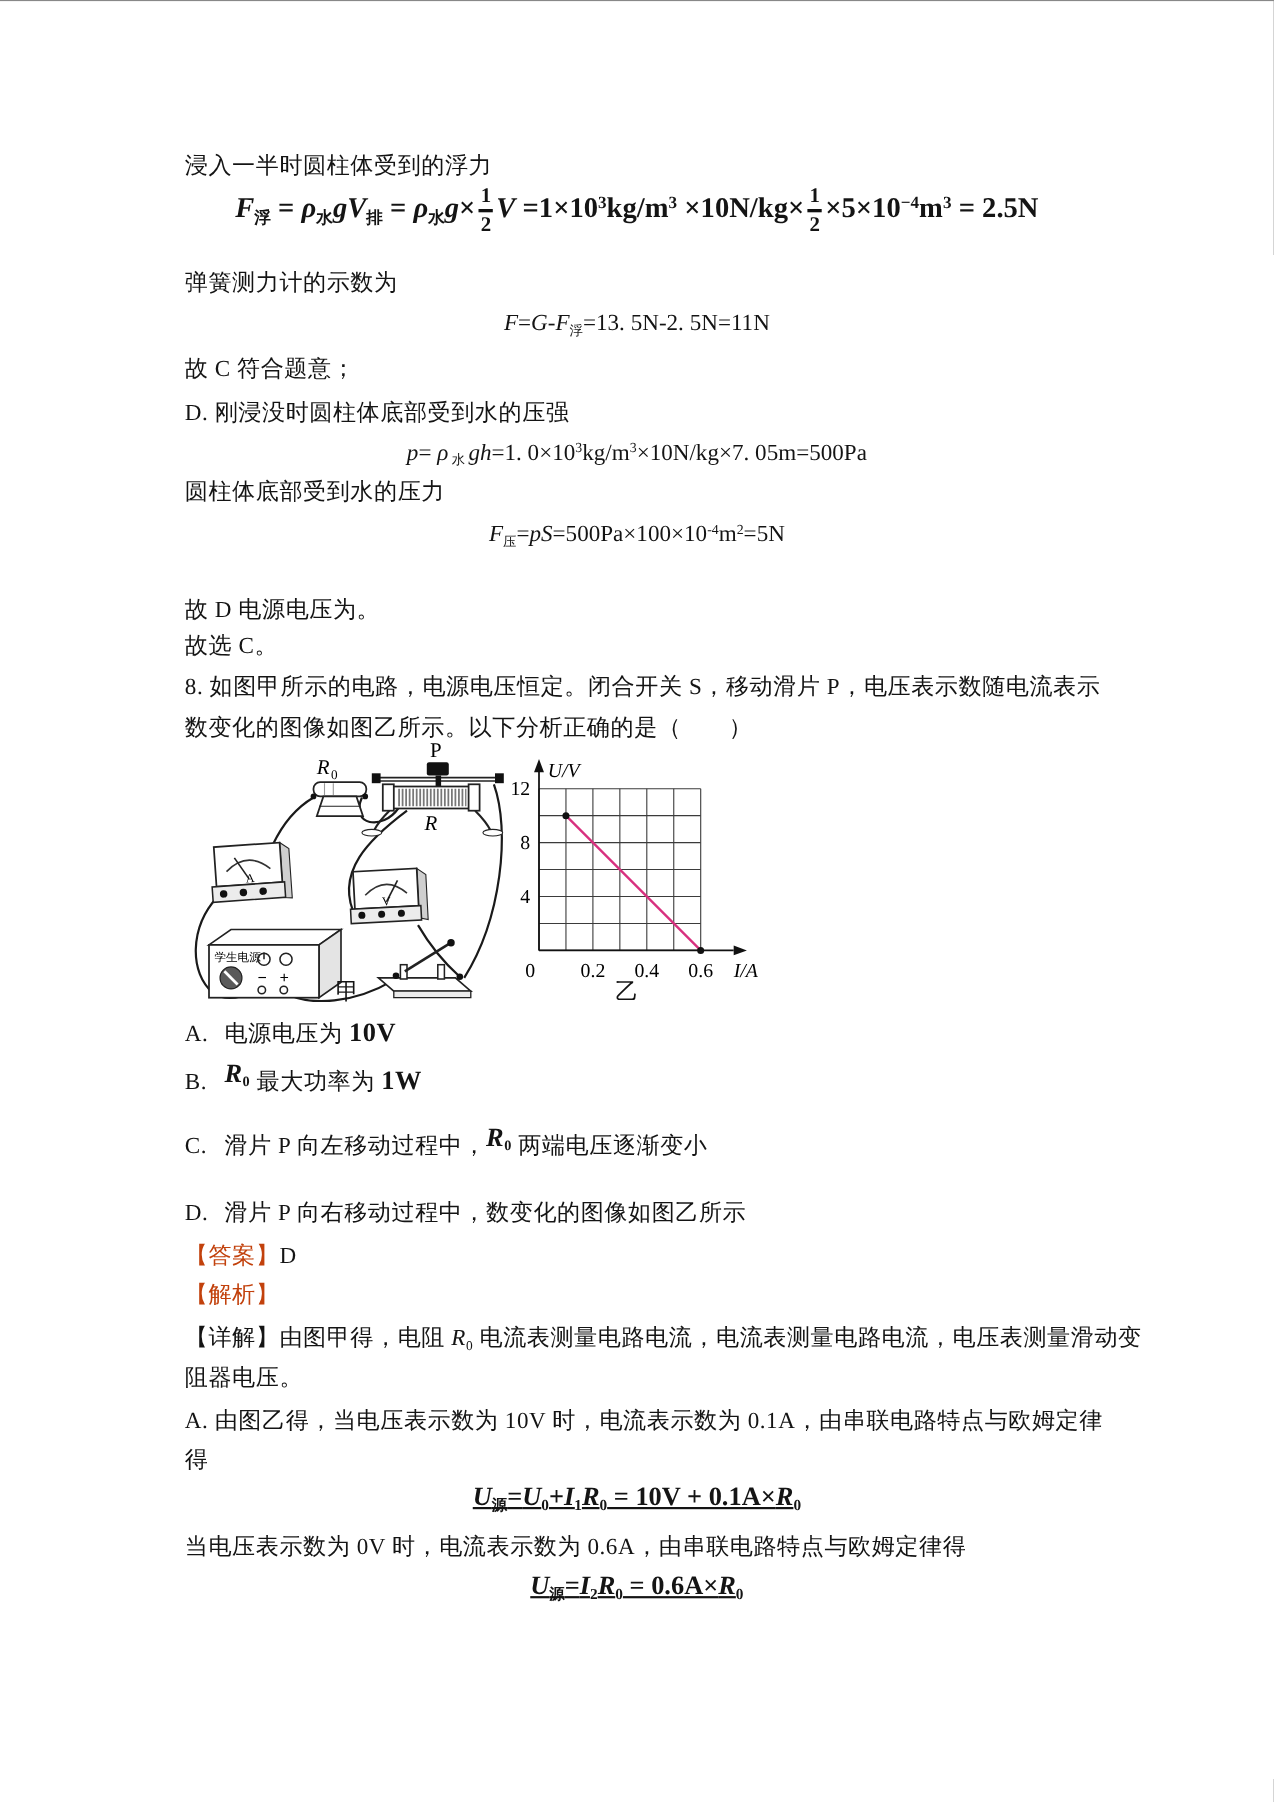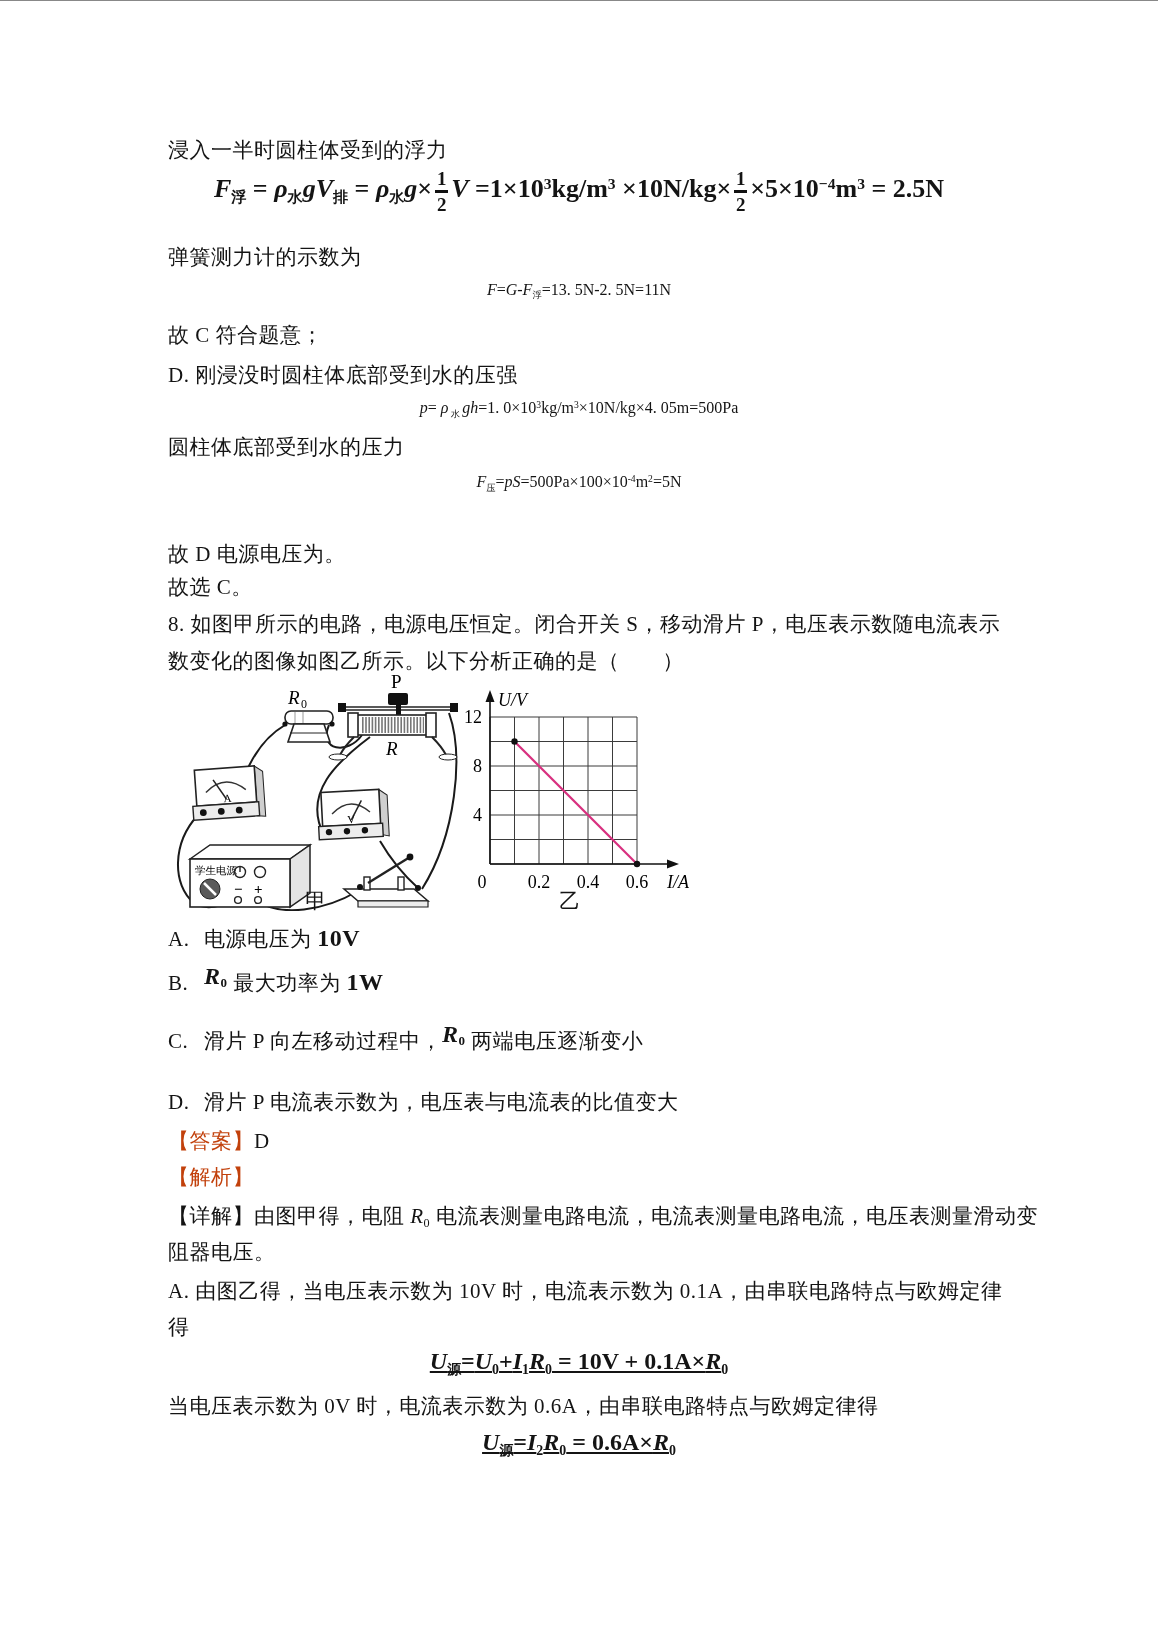--- a/index.html
+++ b/index.html
@@ -1,19 +1,19 @@
 <!DOCTYPE html>
 <html><head>
 <meta charset="utf-8">
 <style>
   html,body{margin:0;padding:0;background:#888;}
   .page{position:relative;width:1158px;height:1638px;background:#ffffff;margin:1px auto;overflow:hidden;
         font-family:"Liberation Serif","DejaVu Serif",serif;color:#141414;}
   .line{position:absolute;left:168px;font-size:21px;letter-spacing:.5px;white-space:nowrap;}
-  .fline{position:absolute;left:168px;width:822px;text-align:center;font-size:16px;white-space:nowrap;}
+  .fline{position:absolute;left:168px;width:822px;text-align:center;font-size:21px;white-space:nowrap;}
   .fbig{font-size:26px;font-weight:bold;}
   .fbold{font-size:24px;font-weight:bold;text-decoration:underline;}
   .i{font-style:italic;}
   .b{font-weight:bold;}
   .bi{font-weight:bold;font-style:italic;}
   .sub{font-size:.58em;vertical-align:-.35em;}
   .sup{font-size:.6em;vertical-align:.55em;}
   .bval{font-weight:bold;font-size:24px;}
   .bsub{font-weight:bold;font-size:13px;vertical-align:-3px;}
   .up{position:relative;top:-6px;display:inline-block;}
@@ -42,21 +42,21 @@
       </span><span class="b">×5×10</span><span class="sup b">−4</span><span class="b">m</span><span class="sup b">3</span><span class="b"> = 2.5N</span></div>
 
   <div class="line" style="top:242px">弹簧测力计的示数为</div>
 
   <div class="fline" style="top:280px"><span class="i">F</span><span>=</span><span class="i">G</span><span>-</span><span class="i">F</span><span class="sub">浮</span><span>=13. 5N-2. 5N=11N</span></div>
 
   <div class="line" style="top:320px">故 C 符合题意；</div>
 
   <div class="line" style="top:360px">D. 刚浸没时圆柱体底部受到水的压强</div>
 
-  <div class="fline" style="top:398px"><span class="i">p</span><span>= </span><span class="i">ρ</span><span class="sub"> 水 </span><span class="i">gh</span><span>=1. 0×10</span><span class="sup">3</span><span>kg/m</span><span class="sup">3</span><span>×10N/kg×4. 05m=500Pa</span></div>
+  <div class="fline" style="top:398px"><span class="i">p</span><span>= </span><span class="i">ρ</span><span class="sub"> 水 </span><span class="i">gh</span><span>=1. 0×10</span><span class="sup">3</span><span>kg/m</span><span class="sup">3</span><span>×10N/kg×7. 05m=500Pa</span></div>
 
   <div class="line" style="top:432px">圆柱体底部受到水的压力</div>
 
   <div class="fline" style="top:472px"><span class="i">F</span><span class="sub">压</span><span>=</span><span class="i">pS</span><span>=500Pa×100×10</span><span class="sup">-4</span><span>m</span><span class="sup">2</span><span>=5N</span></div>
 
   <div class="line" style="top:539px">故 D 电源电压为。</div>
 
   <div class="line" style="top:572px">故选 C。</div>
 
   <div class="line" style="top:609px">8. 如图甲所示的电路，电源电压恒定。闭合开关 S，移动滑片 P，电压表示数随电流表示</div>
@@ -196,21 +196,21 @@
   <div class="line" style="top:924px">
     <span class="optletter">A.</span><span><span>电源电压为 </span><span class="bval">10V</span></span>
   </div>
   <div class="line" style="top:968px">
     <span class="optletter">B.</span><span><span class="bi bval up">R</span><span class="bsub up">0</span><span> 最大功率为 </span><span class="bval">1W</span></span>
   </div>
   <div class="line" style="top:1026px">
     <span class="optletter">C.</span><span><span>滑片 P 向左移动过程中，</span><span class="bi bval up">R</span><span class="bsub up">0</span><span> 两端电压逐渐变小</span></span>
   </div>
   <div class="line" style="top:1087px">
-    <span class="optletter">D.</span><span><span>滑片 P 电流表示数为，电压表与电流表的比值变大</span></span>
+    <span class="optletter">D.</span><span><span>滑片 P 向右移动过程中，数变化的图像如图乙所示</span></span>
   </div>
 
   <div class="line" style="top:1126px">
     <span class="blue">【答案】</span><span>D</span>
   </div>
   <div class="line blue" style="top:1162px">【解析】</div>
 
   <div class="line" style="top:1201px"><span>【详解】由图甲得，电阻 </span><span class="i">R</span><span class="sub">0</span><span> 电流表测量电路电流，电流表测量电路电流，电压表测量滑动变</span></div>
   <div class="line" style="top:1237px">阻器电压。</div>
 

